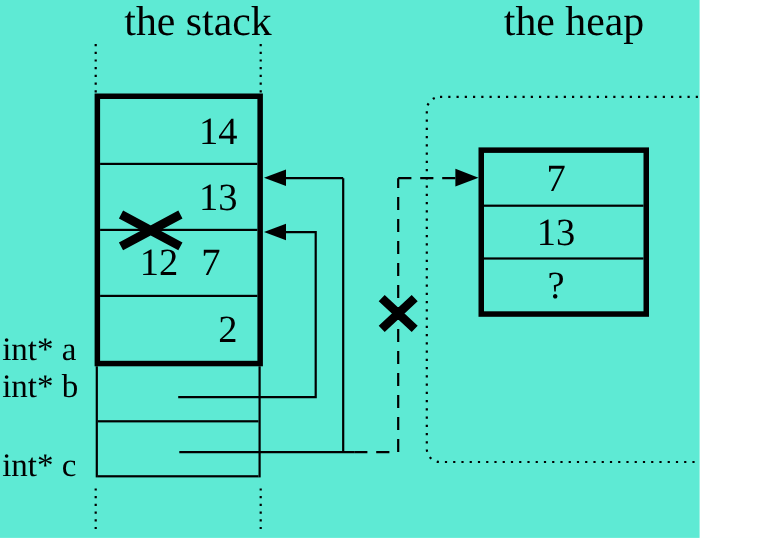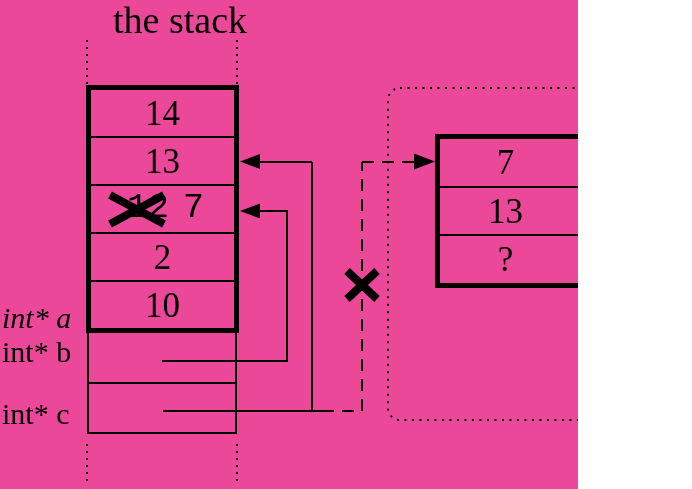--- a/index.html
+++ b/index.html
@@ -1,21 +1,21 @@
 <!DOCTYPE html>
 <html><head>
 <meta charset="utf-8">
 <style>
   * { margin: 0; padding: 0; box-sizing: border-box; }
   html, body { background: #ffffff; }
   .canvas {
     position: relative;
-    width: 578px;
+    width: 636px;
     height: 489px;
-    background: #ec4899;
+    background: #5eead4;
     font-family: "Liberation Serif", "DejaVu Serif", serif;
     color: #000000;
     overflow: hidden;
   }
   .lines-svg {
     position: absolute;
     left: 0; top: 0;
     width: 692px; height: 489px;
     z-index: 1;
   }
@@ -38,29 +38,29 @@
     border: 5px solid #000;
     display: flex;
     flex-direction: column;
     z-index: 2;
     background: transparent;
   }
   .scell {
     flex: 1 1 0;
     display: flex;
     align-items: center;
-    justify-content: center;
+    justify-content: flex-end;
     font-size: 35px;
     line-height: 1;
     padding-left: 36px;
   }
   .scell:not(:last-child) { border-bottom: 2px solid #000; }
   .scell .num { transform: translateX(-18px); }
 
-  .scell-x { position: relative; font-family: Liberation Mono, monospace; }
+  .scell-x { position: relative; }
   .scell-x .oldnum {
     position: absolute;
     left: 36px; top: 50%;
     transform: translateY(-52%);
   }
   .scell-x .newnum {
     position: absolute;
     left: 92px; top: 50%;
     transform: translateY(-52%);
   }
@@ -81,23 +81,23 @@
 
   
   .varlabel {
     position: absolute;
     left: 2px;
     font-size: 30px;
     line-height: 1;
     white-space: nowrap;
     z-index: 2;
   }
-  .label-a { top: 303px; font-style: italic; }
+  .label-a { top: 303px; }
   .label-b { top: 337px; }
-  .label-c { top: 399px; }
+  .label-c { top: 409px; }
 
   
   .heap-box {
     position: absolute;
     left: 435px; top: 134px;
     width: 155px; height: 154px;
     border: 5px solid #000;
     display: flex;
     flex-direction: column;
     z-index: 2;
@@ -133,37 +133,35 @@
 
     <path d="M322 411 H362 M362 411 V162 M362 162 H414" stroke="#000" stroke-width="2" fill="none" stroke-dasharray="12 8"></path>
     <polygon points="435,161.5 414,153.5 414,169.5" fill="#000"></polygon>
 
     <path d="M347 271 L377 299 M347 299 L377 271" stroke="#000" stroke-width="8" fill="none"></path>
 
     <path d="M110 195 L164 224 M110 224 L164 195" stroke="#000" stroke-width="8" fill="none"></path>
   </svg>
 
   <div class="title stack-title">the stack</div>
+  <div class="title heap-title">the heap</div>
 
   <div class="stack-box">
     <div class="scell">
       <span class="num">14</span>
     </div>
     <div class="scell">
       <span class="num">13</span>
     </div>
     <div class="scell scell-x">
       <span class="oldnum">12</span>
       <span class="newnum">7</span>
     </div>
     <div class="scell">
       <span class="num">2</span>
-    </div>
-    <div class="scell">
-      <span class="num">10</span>
     </div>
   </div>
 
   <div class="below-rows">
     <div class="prow"></div>
     <div class="prow"></div>
   </div>
 
   <div class="varlabel label-a">int* a</div>
   <div class="varlabel label-b">int* b</div>

